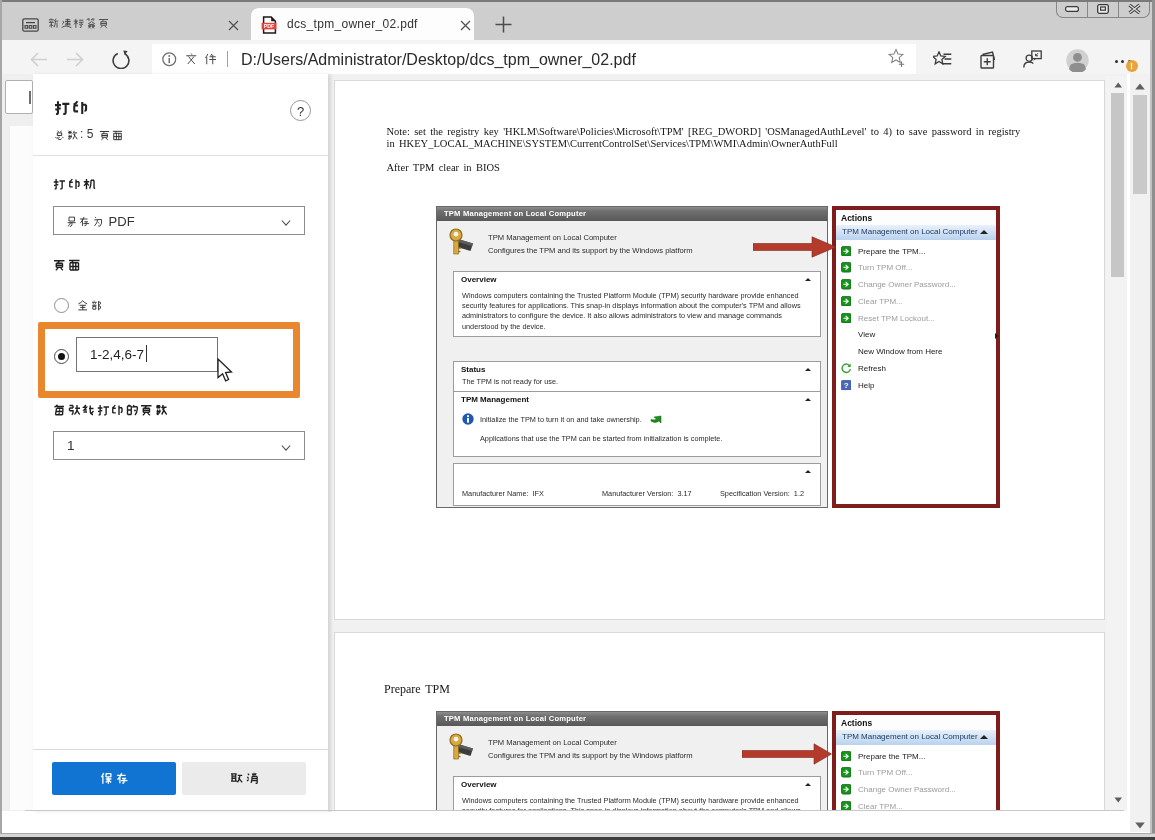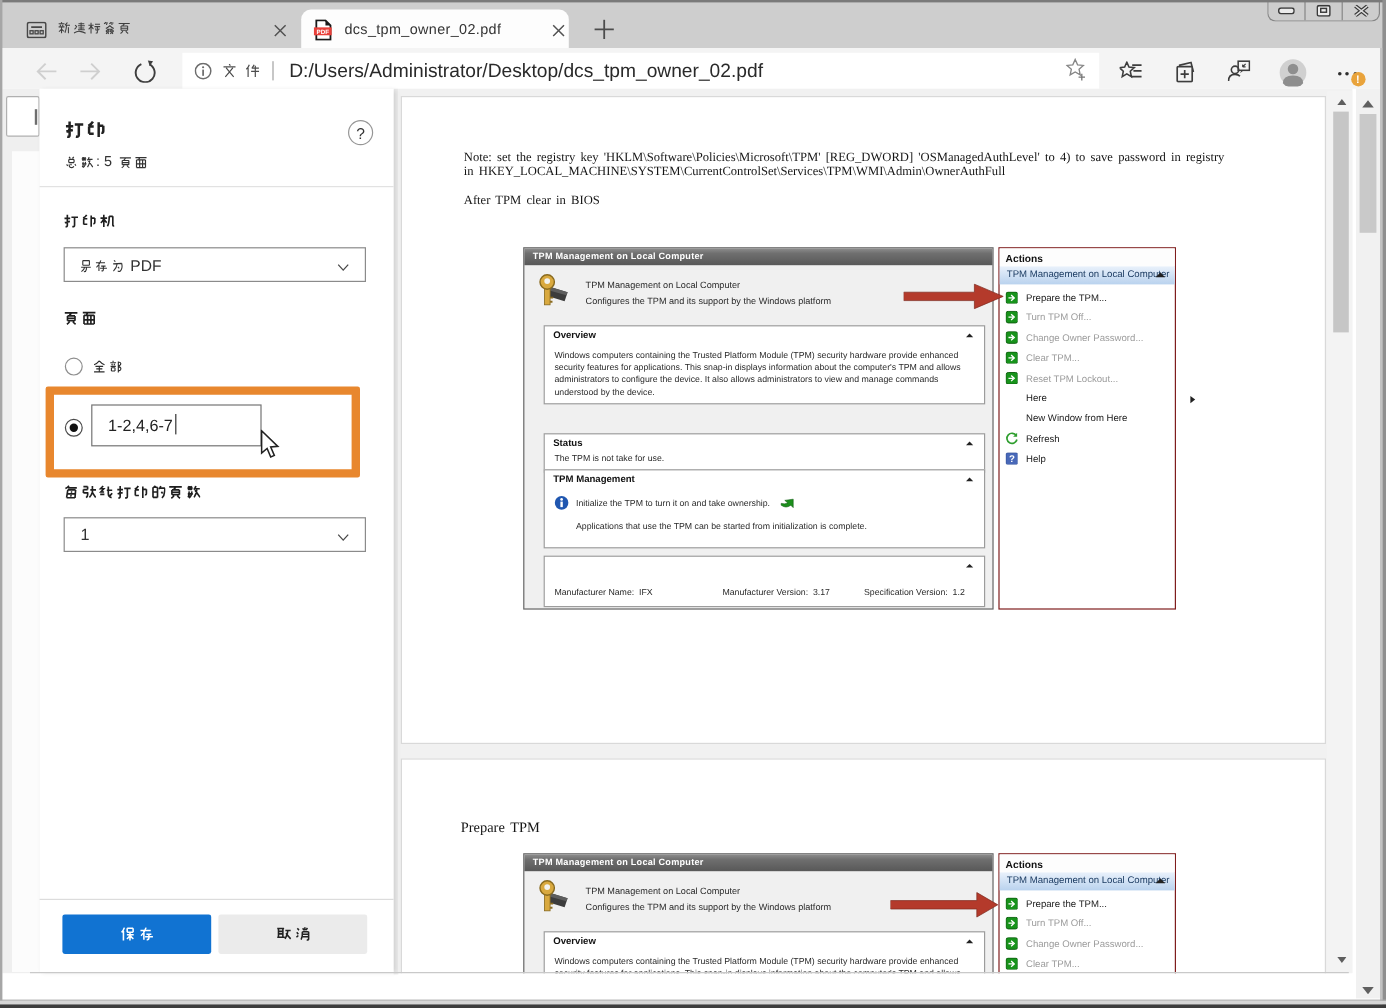--- a/index.html
+++ b/index.html
@@ -47,21 +47,21 @@
 .btn { position:absolute; top:688px; width:124px; height:33px; border-radius:2px; display:flex; align-items:center; justify-content:center; }
 
 .pdftext { position:absolute; font-family:"Liberation Serif",serif; font-size:10.5px; color:#151515; line-height:12.3px; word-spacing:1.7px; white-space:nowrap; }
 .tpmwin { position:absolute; width:392px; height:302px; border:1px solid #686868; background:#f0f0f0; color:#1c1c1c; }
 .tpmtitle { height:13.5px; background:linear-gradient(#8d8d8d,#6f6f6f 30%,#585858); color:#fff; font-weight:bold; font-size:7.6px; line-height:13.5px; padding-left:7px; letter-spacing:0.2px; }
 .winhdr { position:absolute; left:51px; top:25px; font-size:7.6px; line-height:12.6px; color:#2a2a2a; }
 .sect { position:absolute; left:16px; width:368px; background:#fff; border:1px solid #9c9c9c; }
 .shead { font-weight:bold; font-size:8px; padding:3px 0 0 7px; color:#111; }
 .sarr { position:absolute; right:9px; top:6px; width:0; height:0; border-left:3px solid transparent; border-right:3px solid transparent; border-bottom:3.5px solid #222; }
 .stext { position:absolute; font-size:7.3px; line-height:10.2px; color:#2a2a2a; }
-.acts { position:absolute; width:148px; height:302px; border:1px solid #7f1d1d; background:#fff; }
+.acts { position:absolute; width:168px; height:302px; border:4px solid #7f1d1d; background:#fff; }
 .actshead { height:15px; font-weight:bold; font-size:8.5px; padding-top:2.5px; padding-left:5px; color:#111; background:#fdfdfd; }
 .actsblue { height:14.5px; background:linear-gradient(#e9f1fb,#b9d2ee); font-size:8px; color:#17375e; line-height:14px; padding-left:6px; position:relative; }
 .bluearr { position:absolute; right:8px; top:5px; width:0; height:0; border-left:4px solid transparent; border-right:4px solid transparent; border-bottom:4.5px solid #222; }
 .aitem { position:absolute; left:22px; font-size:8px; color:#1a1a1a; white-space:nowrap; }
 .aitem.dis { color:#9b9b9b; }
 .aicon { position:absolute; left:4.5px; }
 .varr { position:absolute; left:159px; width:0; height:0; border-top:3.5px solid transparent; border-bottom:3.5px solid transparent; border-left:4.5px solid #222; }
 </style>
 </head>
 <body>
@@ -289,21 +289,21 @@
       </svg>
       <div class="winhdr">TPM Management on Local Computer<br>Configures the TPM and its support by the Windows platform</div>
       <div class="sect" style="top:63.5px;height:66px">
         <div class="shead">Overview</div>
           <div class="sarr"></div>
         <div class="stext" style="left:8px;top:19.5px">Windows computers containing the Trusted Platform Module (TPM) security hardware provide enhanced<br>security features for applications. This snap-in displays information about the computer's TPM and allows<br>administrators to configure the device. It also allows administrators to view and manage commands<br>understood by the device.</div>
       </div>
       <div class="sect" style="top:154px;height:33px">
         <div class="shead">Status</div>
           <div class="sarr"></div>
-        <div class="stext" style="left:8px;top:15px">The TPM is not take for use.</div>
+        <div class="stext" style="left:8px;top:15px">The TPM is not ready for use.</div>
       </div>
       <div class="sect" style="top:183.5px;height:66px">
         <div class="shead">TPM Management</div>
           <div class="sarr"></div>
         <svg class="abs" style="left:8px;top:21px" width="12" height="12" viewBox="0 0 12 12">
             <circle cx="6" cy="6" r="5.7" fill="#2057b0"></circle>
             <circle cx="6" cy="3.2" r="1.1" fill="#fff"></circle>
             <rect x="5" y="5" width="2" height="4.6" fill="#fff"></rect>
           </svg>
         <div class="stext" style="left:26px;top:23px">Initialize the TPM to turn it on and take ownership.</div>
@@ -340,21 +340,21 @@
       <svg class="aicon" style="top:85.8px" width="10.5" height="10.5" viewBox="0 0 10.5 10.5">
           <rect x="0.4" y="0.4" width="9.7" height="9.7" rx="1.8" fill="#17931b" stroke="#0b5e0e" stroke-width="0.8"></rect>
           <path d="M2.4 5.25 H6.2 M4.6 2.9 L7.2 5.25 L4.6 7.6" stroke="#fff" stroke-width="1.1" fill="none"></path>
         </svg>
       <div class="aitem dis" style="top:86.8px">Clear TPM...</div>
       <svg class="aicon" style="top:102.6px" width="10.5" height="10.5" viewBox="0 0 10.5 10.5">
           <rect x="0.4" y="0.4" width="9.7" height="9.7" rx="1.8" fill="#17931b" stroke="#0b5e0e" stroke-width="0.8"></rect>
           <path d="M2.4 5.25 H6.2 M4.6 2.9 L7.2 5.25 L4.6 7.6" stroke="#fff" stroke-width="1.1" fill="none"></path>
         </svg>
       <div class="aitem dis" style="top:103.6px">Reset TPM Lockout...</div>
-      <div class="aitem" style="top:120.4px">Here</div>
+      <div class="aitem" style="top:120.4px">View</div>
         <div class="varr" style="top:123px"></div>
       <div class="aitem" style="top:137.2px">New Window from Here</div>
       <svg class="aicon" style="top:153px" width="11" height="11" viewBox="0 0 11 11">
           <path d="M8.9 3.1 A4.2 4.2 0 1 0 9.4 6.2" fill="none" stroke="#2f9e2f" stroke-width="1.4"></path>
           <path d="M9.6 0.6 L9.6 3.9 L6.3 3.9 Z" fill="#2f9e2f"></path>
         </svg>
       <div class="aitem" style="top:154px">Refresh</div>
       <svg class="aicon" style="top:169.8px" width="10.5" height="10.5" viewBox="0 0 10.5 10.5">
           <rect x="0.3" y="0.3" width="9.9" height="9.9" rx="1.5" fill="#4868b8" stroke="#2d4a92" stroke-width="0.6"></rect>
           <text x="5.25" y="8" font-size="8" font-weight="bold" fill="#fff" text-anchor="middle" font-family="Liberation Sans,sans-serif">?</text>

